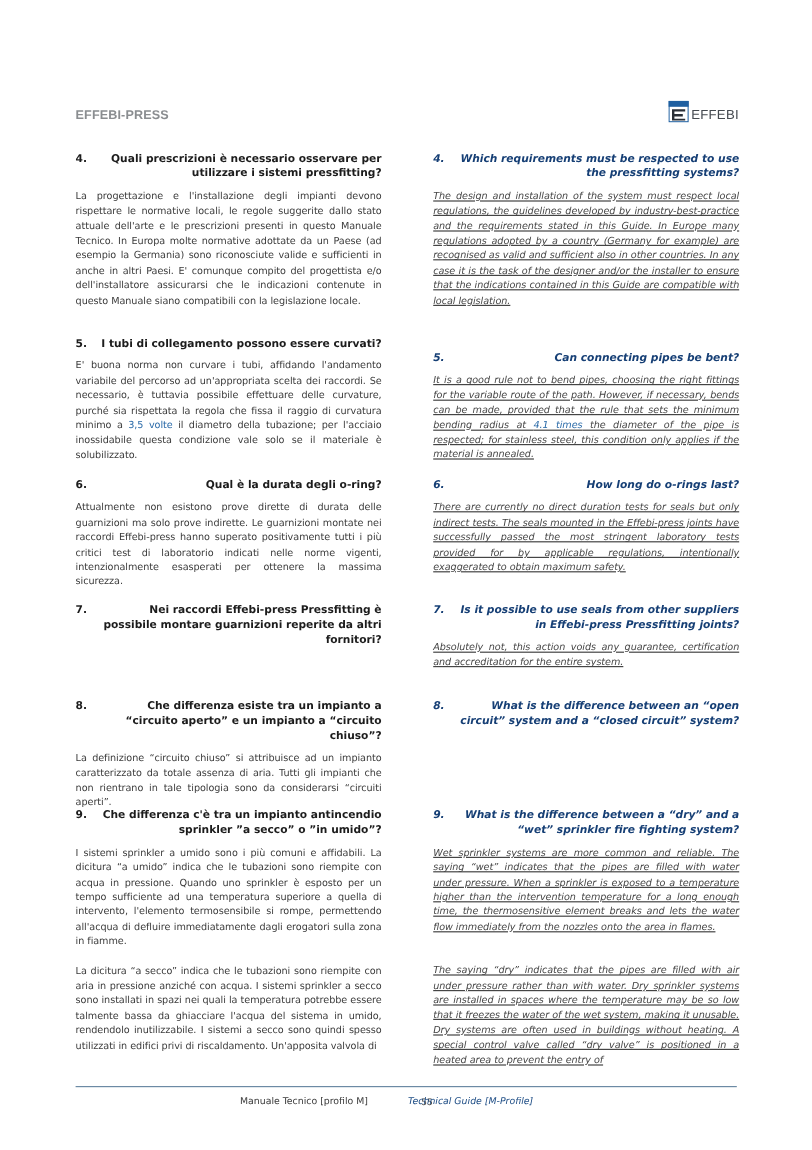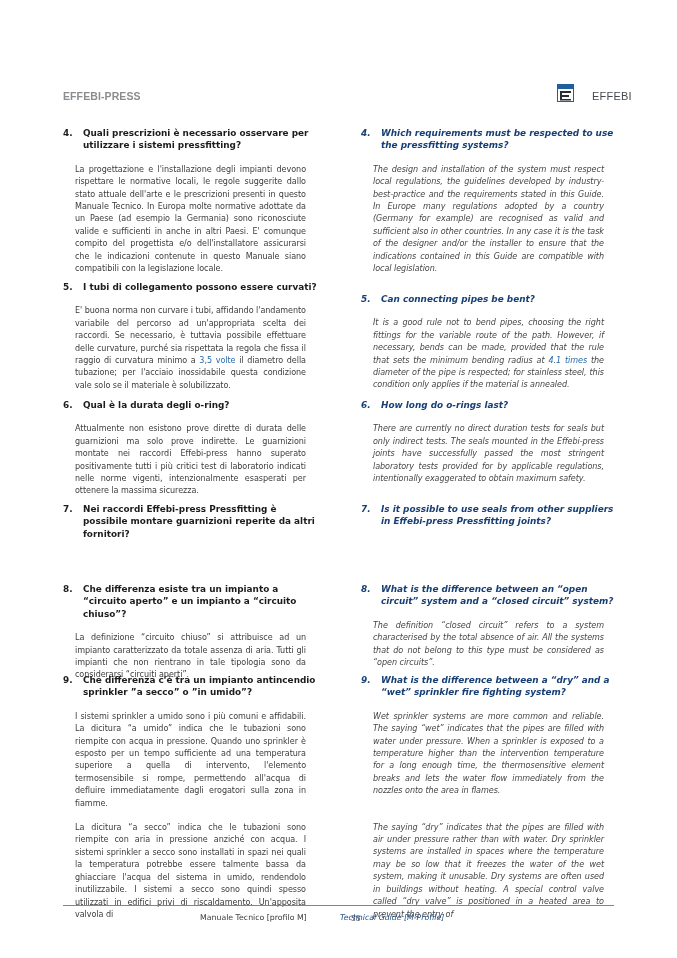--- a/index.html
+++ b/index.html
@@ -12,44 +12,44 @@
       font-family: "Liberation Sans", sans-serif; font-weight: bold;
       font-size: 10.5px; color: #8a8d90; letter-spacing: 0.1px;
     }
     .logo {
       position: absolute; left: 557px; top: 82px; height: 20px;
       display: flex; align-items: flex-end;
     }
     .logo-mark { width: 17px; height: 18px; position: relative; }
     .logo-text {
       font-family: "Liberation Sans", sans-serif; font-size: 11px;
-      color: #454a50; margin-left: 18px; line-height: 11px; letter-spacing: 0.2px;
+      color: #454a50; margin-left: 2px; line-height: 11px; letter-spacing: 0.2px;
     }
     .col {
       position: absolute; top: 0; width: 255px;
       font-size: 8.2px; line-height: 12.4px;
     }
     .col.it { left: 63px; }
     .col.en { left: 361px; }
     .q {
       position: absolute; width: 255px;
     }
     .q-head {
       display: flex; font-weight: bold; font-size: 8.9px; line-height: 12.4px;
       color: #1c1c1c; margin-bottom: 6px;
     }
     .en .q-head { color: #163f75; font-style: italic; }
     .q-num { width: 20px; flex: 0 0 20px; }
-    .q-title { flex: 1; }
+    .q-title { flex: 1; text-align: right; }
     .q-body {
       text-align: justify; font-size: 8.05px; line-height: 12.4px;
       color: #3b3b3b; letter-spacing: -0.05px;
     }
-    .en .q-body { font-style: italic; color: #454545; }
-    .q-body p { margin: 12px; }
+    .en .q-body { font-style: italic; color: #454545; text-decoration: underline; }
+    .q-body p { margin: 0; }
     .q-body p + p { margin-top: 12px; }
     .hl { color: #2a6aa8; }
     .footer-rule {
       position: absolute; left: 63px; top: 905px; width: 551px;
       height: 1px; background: #6c8aa4;
     }
     .footer {
       position: absolute; top: 913px; left: 0; width: 677px; height: 14px;
       font-size: 7.8px;
     }
@@ -162,29 +162,29 @@
     <div class="q-body">
       <p>There are currently no direct duration tests for seals but only indirect tests. The seals mounted in the Effebi-press joints have successfully passed the most stringent laboratory tests provided for by applicable regulations, intentionally exaggerated to obtain maximum safety.</p>
     </div>
   </div>
 
   <div class="q" style="top:503px">
     <div class="q-head">
       <span class="q-num">7.</span>
       <span class="q-title">Is it possible to use seals from other suppliers in Effebi-press Pressfitting joints?</span>
     </div>
+    <div class="q-body">
+      <p>Absolutely not, this action voids any guarantee, certification and accreditation for the entire system.</p>
+    </div>
   </div>
 
   <div class="q" style="top:583px">
     <div class="q-head">
       <span class="q-num">8.</span>
       <span class="q-title">What is the difference between an “open circuit” system and a “closed circuit” system?</span>
-    </div>
-    <div class="q-body">
-      <p>The definition “closed circuit” refers to a system characterised by the total absence of air. All the systems that do not belong to this type must be considered as “open circuits”.</p>
     </div>
   </div>
 
   <div class="q" style="top:674px">
     <div class="q-head">
       <span class="q-num">9.</span>
       <span class="q-title">What is the difference between a “dry” and a “wet” sprinkler fire fighting system?</span>
     </div>
     <div class="q-body">
       <p>Wet sprinkler systems are more common and reliable. The saying “wet” indicates that the pipes are filled with water under pressure. When a sprinkler is exposed to a temperature higher than the intervention temperature for a long enough time, the thermosensitive element breaks and lets the water flow immediately from the nozzles onto the area in flames.</p>

